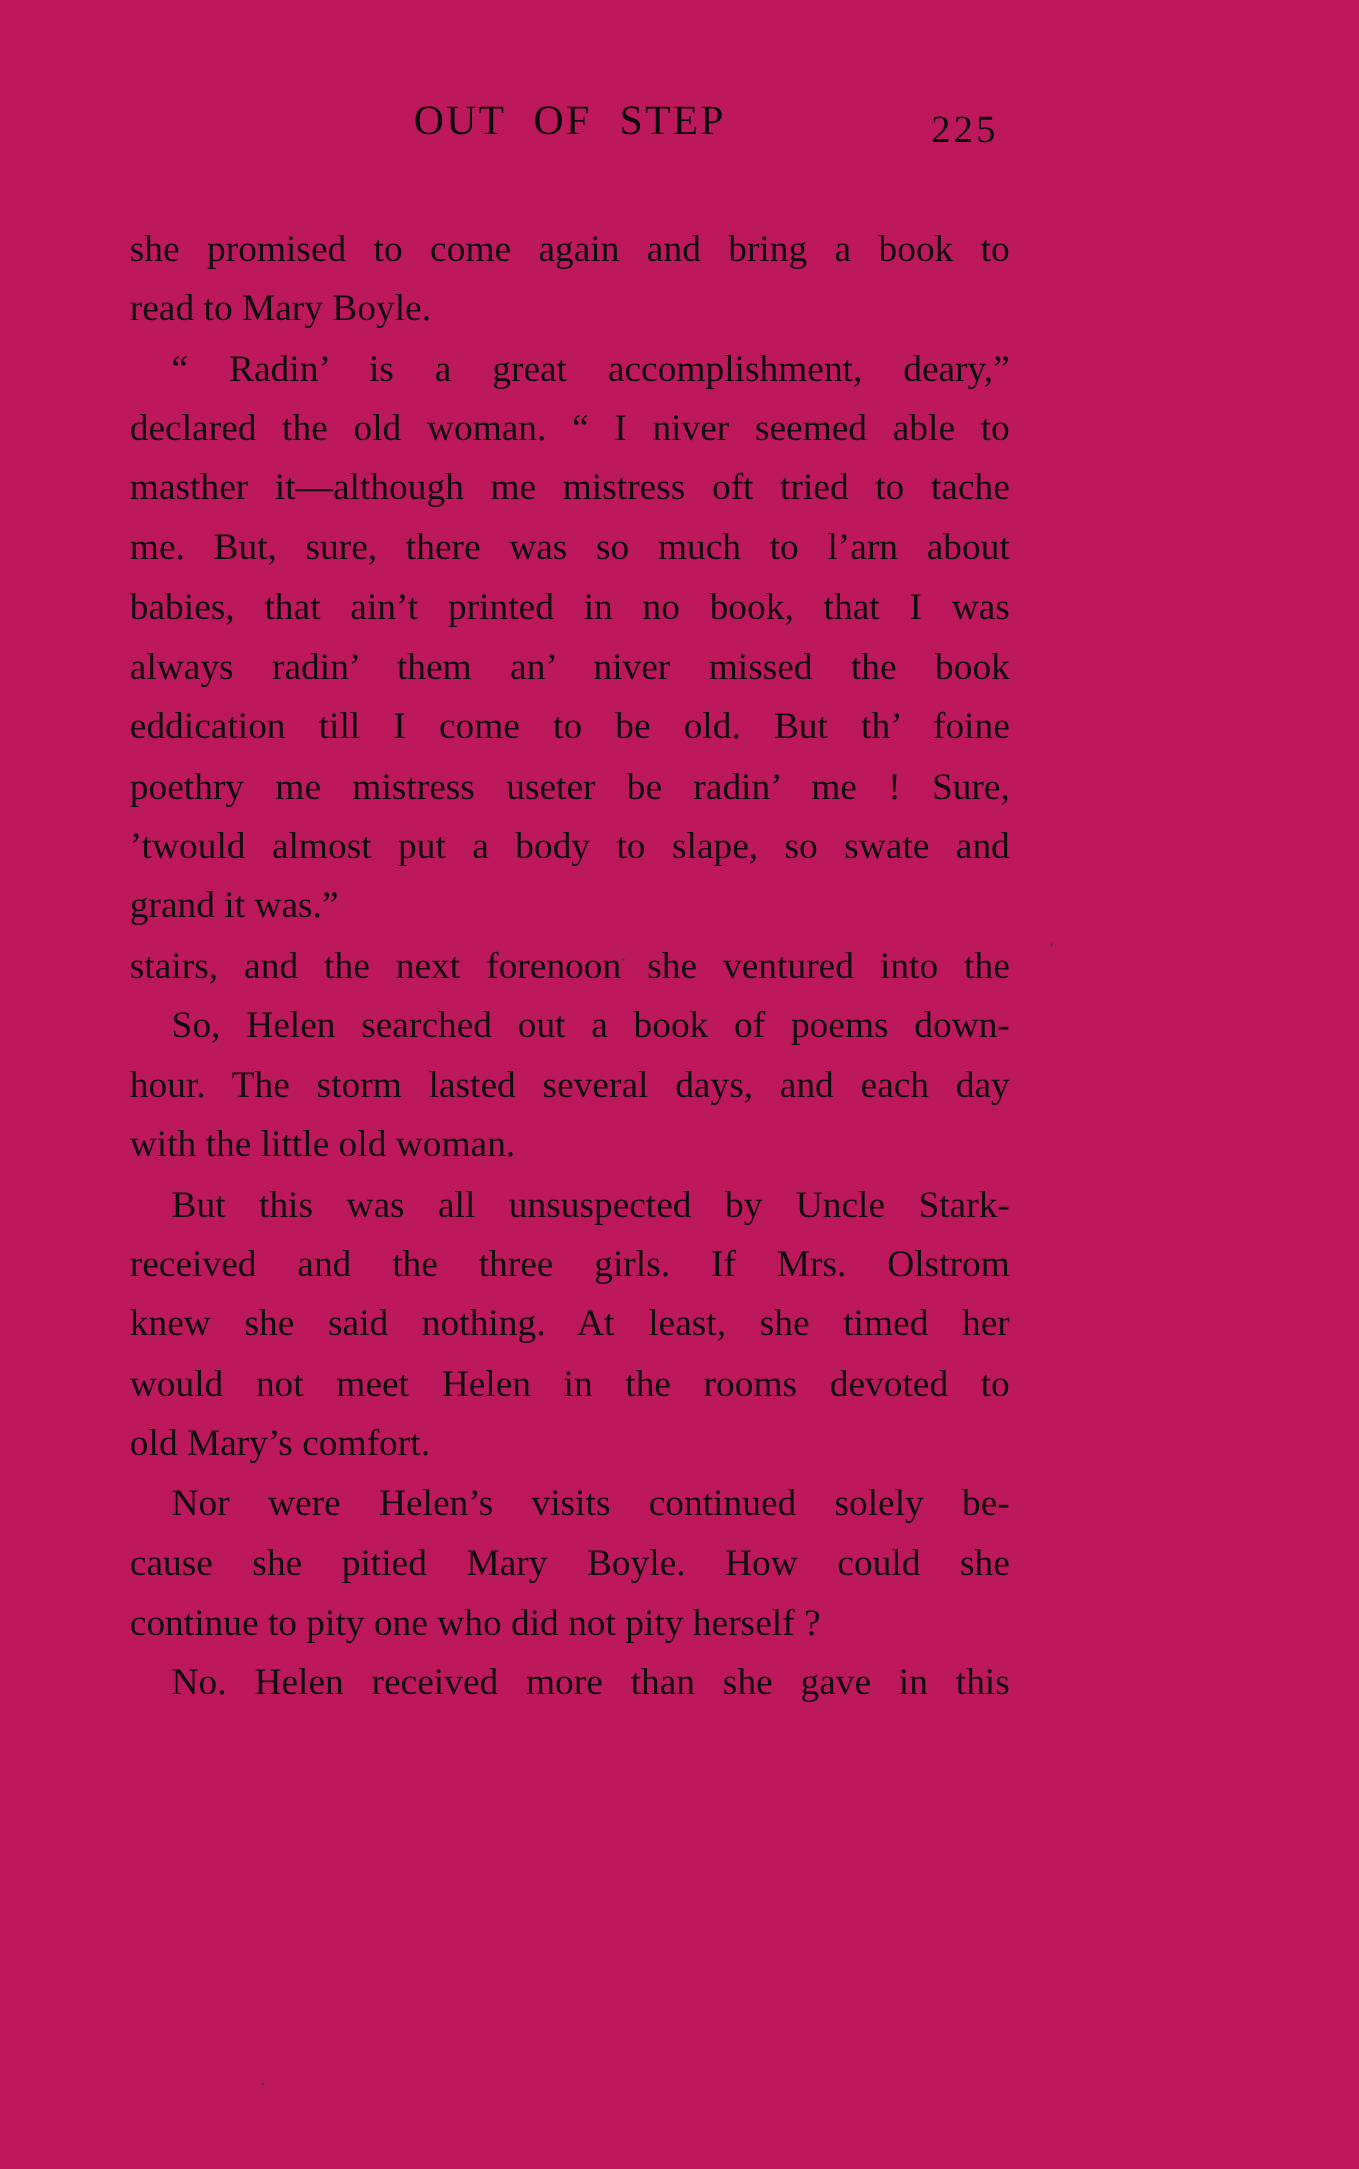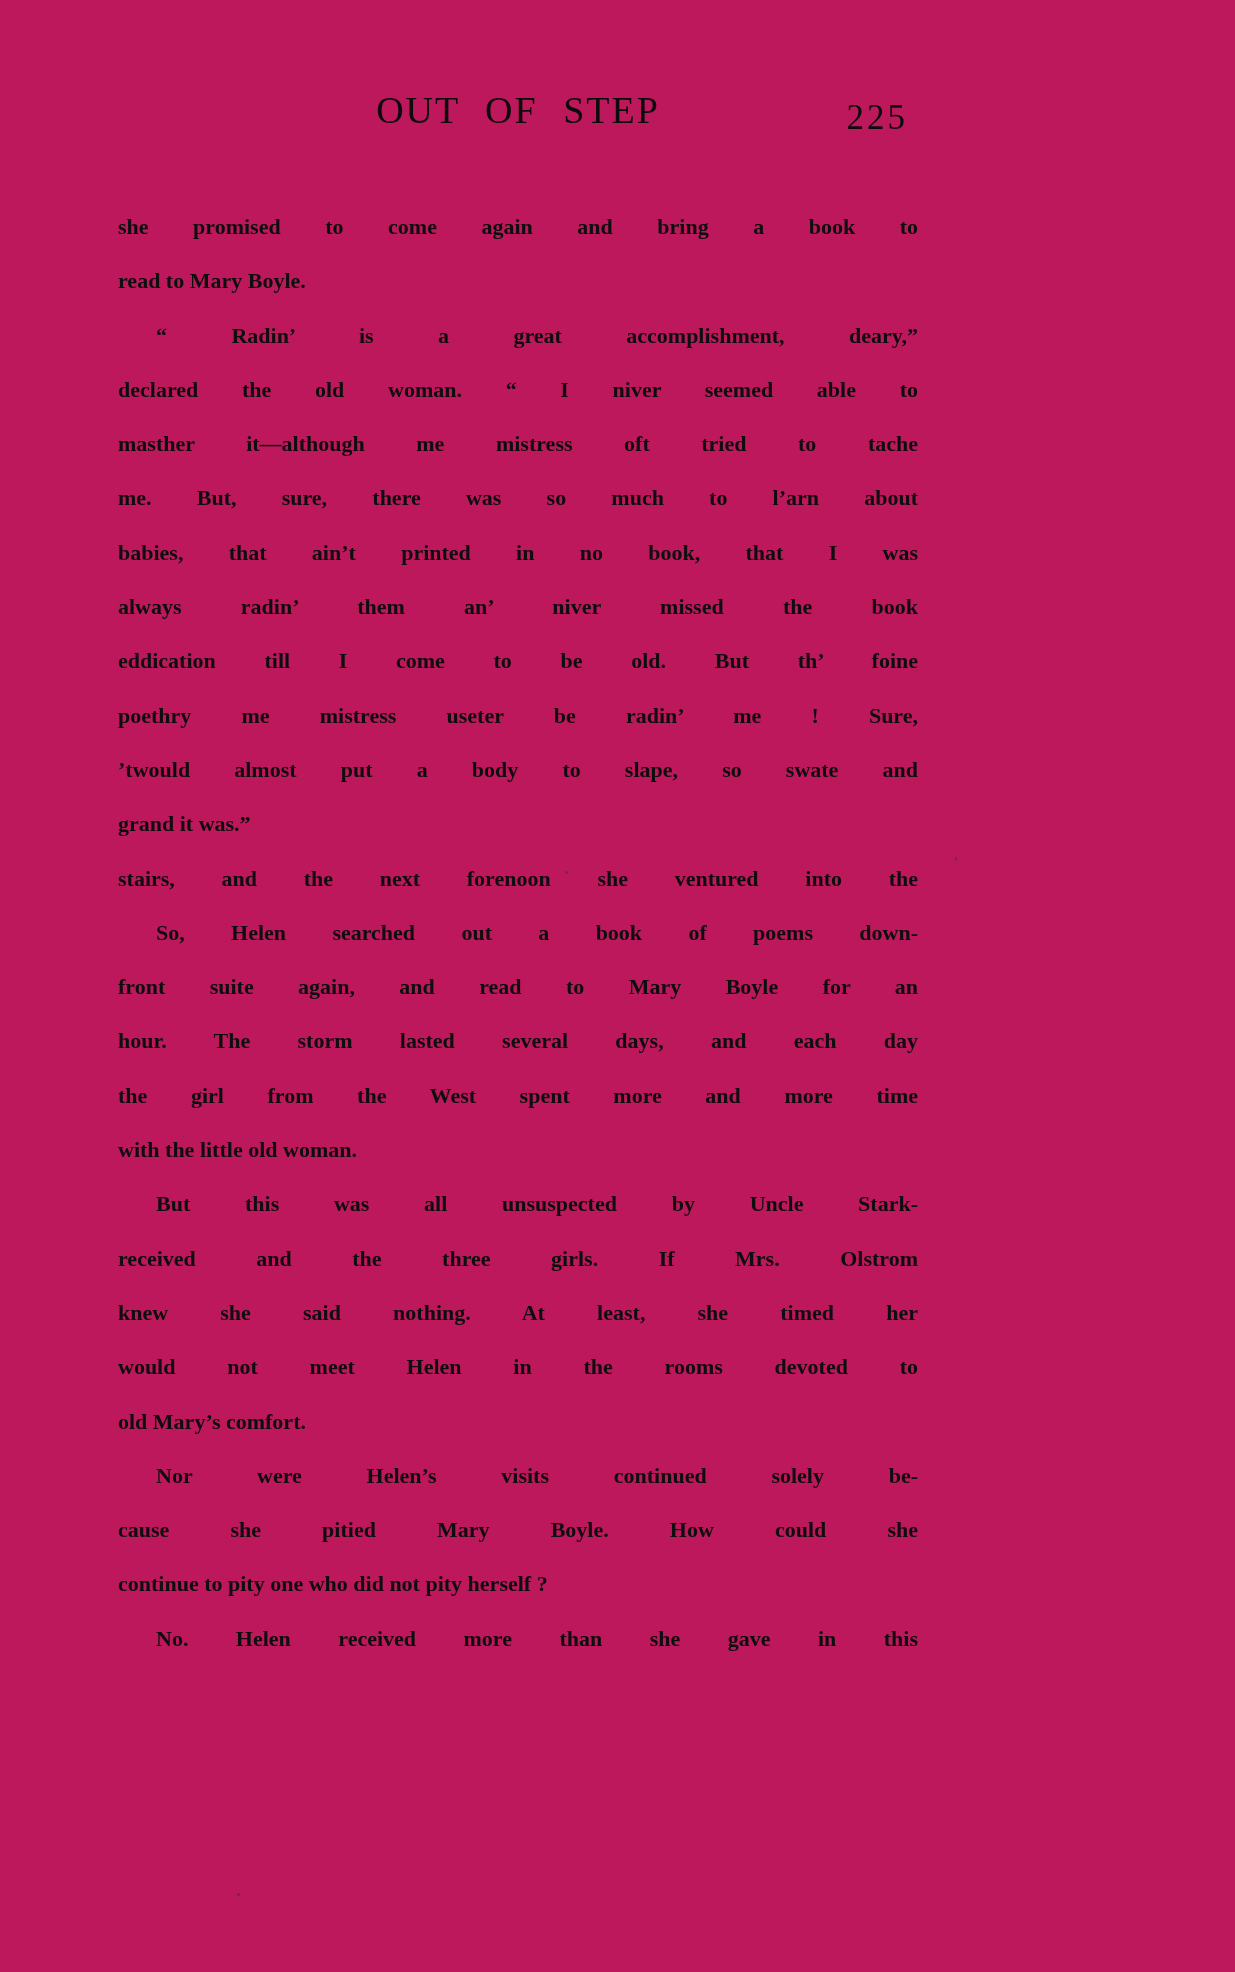--- a/index.html
+++ b/index.html
@@ -45,26 +45,25 @@
   .body-block {
     position: absolute;
     left: 118px;
     top: 200px;
     width: 800px;
   }
   .line {
     width: 800px;
     height: 54.3px;
     line-height: 54.3px;
-    font-size: 22px;
+    font-size: 34px;
     color: #0e0e0e;
     text-align: left;
     white-space: normal;
     overflow: hidden;
-    font-weight: bold;
   }
   .line.justify {
     text-align: justify;
     text-align-last: justify;
   }
   .line.indent {
     padding-left: 38px;
     width: 762px;
   }
   .speck {
@@ -92,23 +91,21 @@
       <div class="line justify">masther it—although me mistress oft tried to tache</div>
       <div class="line justify">me.  But, sure, there was so much to l’arn about</div>
       <div class="line justify">babies, that ain’t printed in no book, that I was</div>
       <div class="line justify">always radin’ them an’ niver missed the book</div>
       <div class="line justify">eddication till I come to be old.  But th’ foine</div>
       <div class="line justify">poethry me mistress useter be radin’ me !  Sure,</div>
       <div class="line justify">’twould almost put a body to slape, so swate and</div>
       <div class="line">grand it was.”</div>
       <div class="line justify">stairs, and the next forenoon she ventured into the</div>
       <div class="line indent justify">So, Helen searched out a book of poems down-</div>
-      <div class="line justify">front suite again, and read to Mary Boyle for an</div>
       <div class="line justify">hour.  The storm lasted several days, and each day</div>
-      <div class="line justify">the girl from the West spent more and more time</div>
       <div class="line">with the little old woman.</div>
       <div class="line indent justify">But this was all unsuspected by Uncle Stark-</div>
       <div class="line justify">received and the three girls.  If Mrs. Olstrom</div>
       <div class="line justify">knew she said nothing.  At least, she timed her</div>
       <div class="line justify">would not meet Helen in the rooms devoted to</div>
       <div class="line">old Mary’s comfort.</div>
       <div class="line indent justify">Nor were Helen’s visits continued solely be-</div>
       <div class="line justify">cause she pitied Mary Boyle.  How could she</div>
       <div class="line">continue to pity one who did not pity herself ?</div>
       <div class="line indent justify">No.  Helen received more than she gave in this</div>

